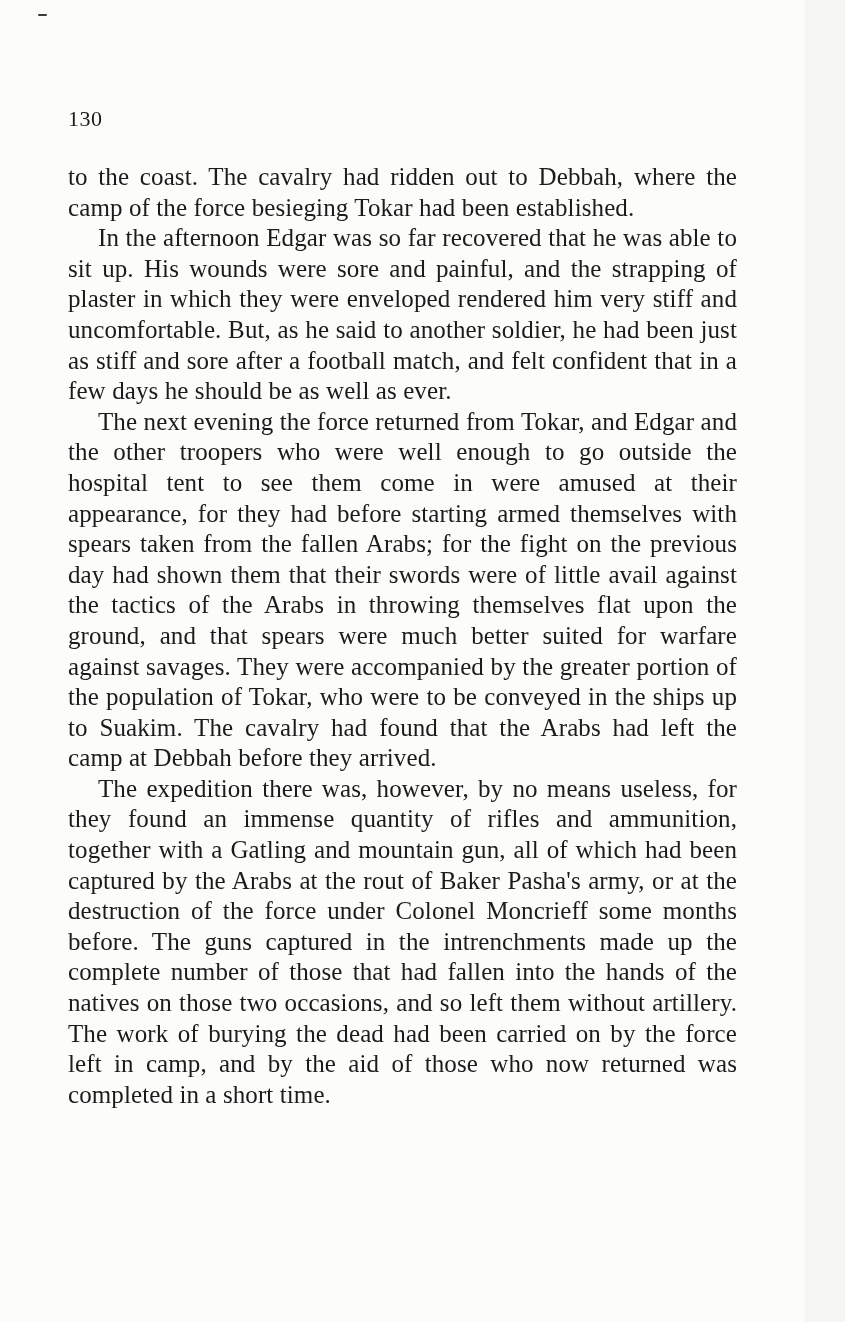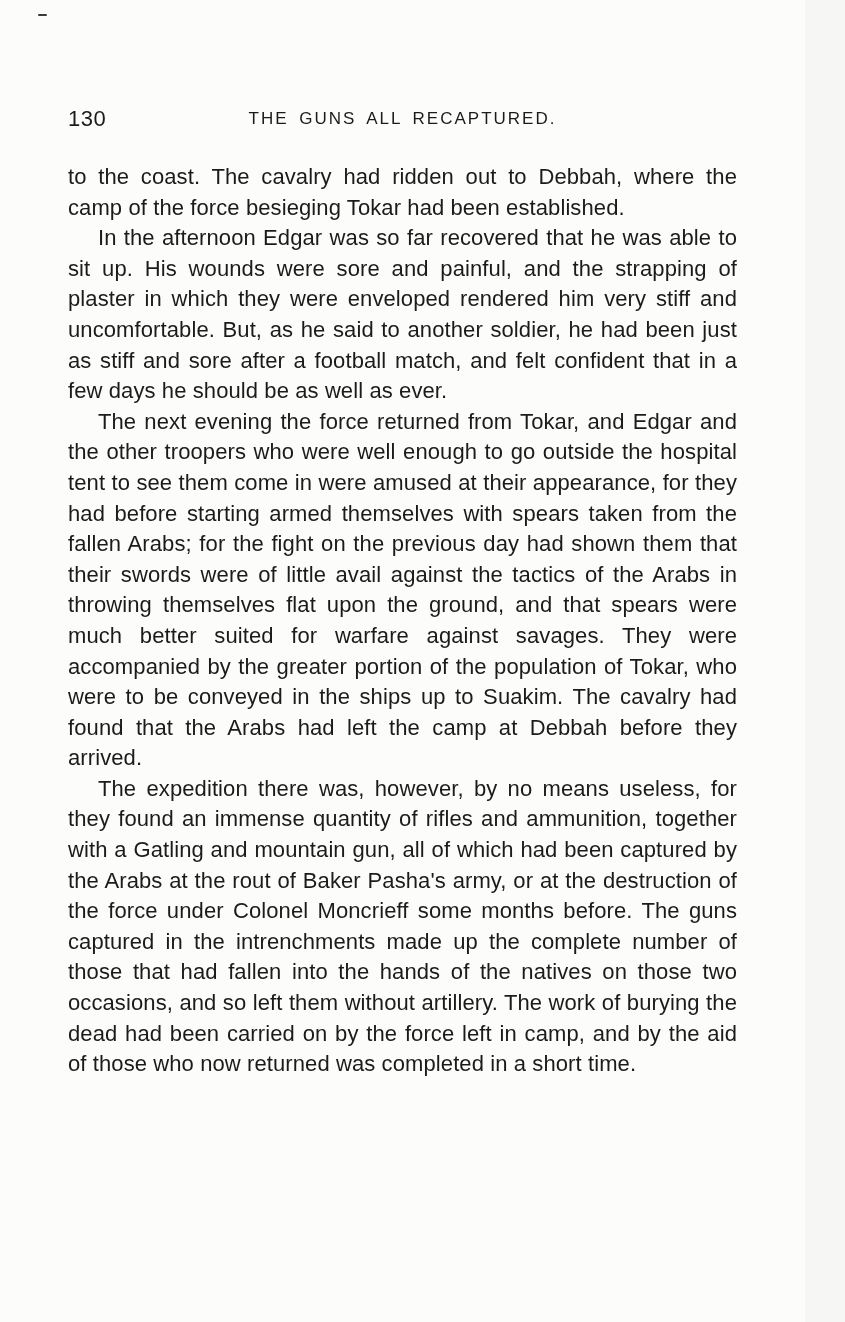--- a/index.html
+++ b/index.html
@@ -7,21 +7,21 @@
     padding: 0;
     background: #f6f6f4;
   }
   .book-page {
     position: relative;
     width: 805px;
     height: 1322px;
     box-sizing: border-box;
     background: #fcfcfa;
     color: #1b1b1b;
-    font-family: Liberation Sans, sans-serif;
+    font-family: Liberation Serif, serif;
     padding: 106px 68px 0 68px;
     overflow: hidden;
   }
   .scan-mark {
     position: absolute;
     top: 14px;
     left: 38px;
     width: 9px;
     height: 2px;
     background: #3a3a3a;
@@ -43,37 +43,36 @@
     display: block;
     text-align: center;
     font-size: 17px;
     letter-spacing: 2px;
     word-spacing: 4px;
     padding-top: 3px;
     font-weight: normal;
   }
   .page-body p {
     margin: 0;
-    font-size: 22px;
+    font-size: 25px;
     line-height: 30.6px;
     text-align: justify;
     letter-spacing: 0.1px;
   }
   .page-body p.indent {
     text-indent: 30px;
   }
 </style>
 </head>
 <body>
 
 <div class="book-page">
   <span class="scan-mark"></span>
   <div class="page-header">
     <span class="page-number">130</span>
-    <span class="running-header">THE GUNS ALL RECAPTURED.</span>
   </div>
   <div class="page-body">
       <p class="">to the coast.  The cavalry had ridden out to Debbah, where the camp of the force besieging Tokar had been established.</p>
       <p class="indent">In the afternoon Edgar was so far recovered that he was able to sit up.  His wounds were sore and painful, and the strapping of plaster in which they were enveloped rendered him very stiff and uncomfortable.  But, as he said to another soldier, he had been just as stiff and sore after a football match, and felt confident that in a few days he should be as well as ever.</p>
       <p class="indent">The next evening the force returned from Tokar, and Edgar and the other troopers who were well enough to go outside the hospital tent to see them come in were amused at their appearance, for they had before starting armed themselves with spears taken from the fallen Arabs; for the fight on the previous day had shown them that their swords were of little avail against the tactics of the Arabs in throwing themselves flat upon the ground, and that spears were much better suited for warfare against savages.  They were accompanied by the greater portion of the population of Tokar, who were to be conveyed in the ships up to Suakim.  The cavalry had found that the Arabs had left the camp at Debbah before they arrived.</p>
       <p class="indent">The expedition there was, however, by no means useless, for they found an immense quantity of rifles and ammunition, together with a Gatling and mountain gun, all of which had been captured by the Arabs at the rout of Baker Pasha's army, or at the destruction of the force under Colonel Moncrieff some months before.  The guns captured in the intrenchments made up the complete number of those that had fallen into the hands of the natives on those two occasions, and so left them without artillery.  The work of burying the dead had been carried on by the force left in camp, and by the aid of those who now returned was completed in a short time.</p>
     </div>
 </div>
 
 </body></html>

